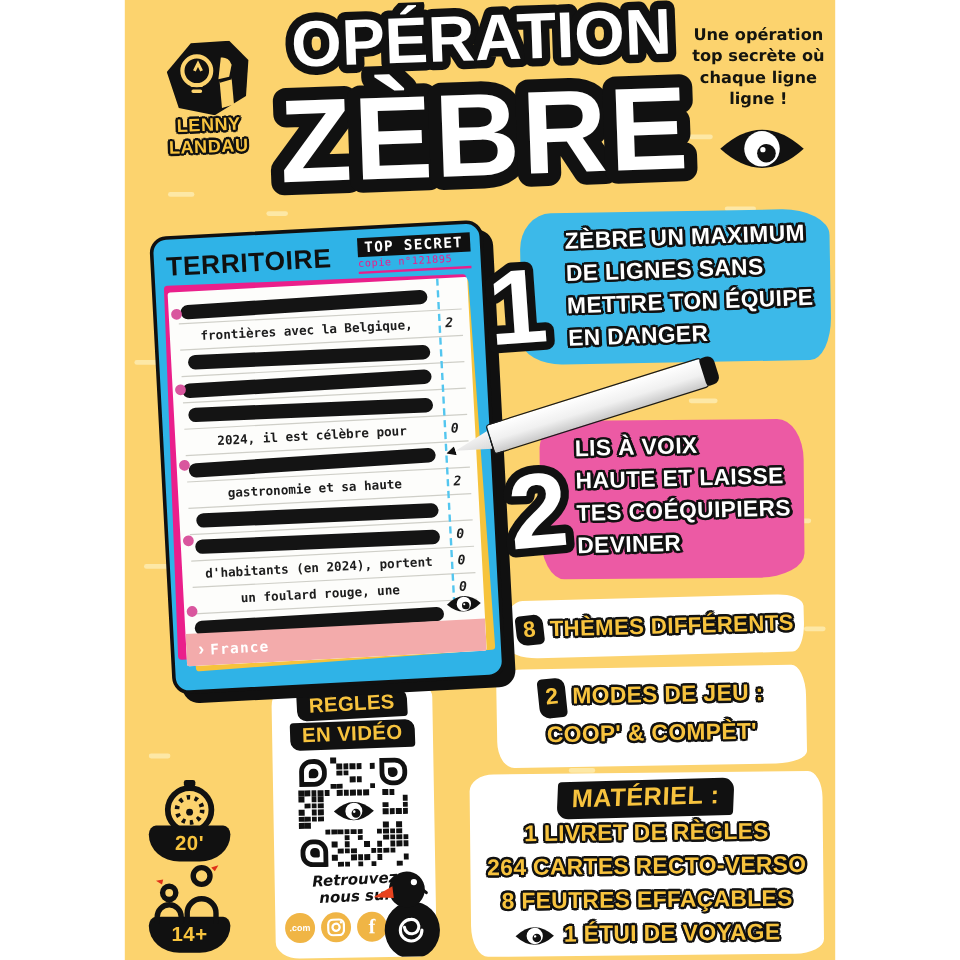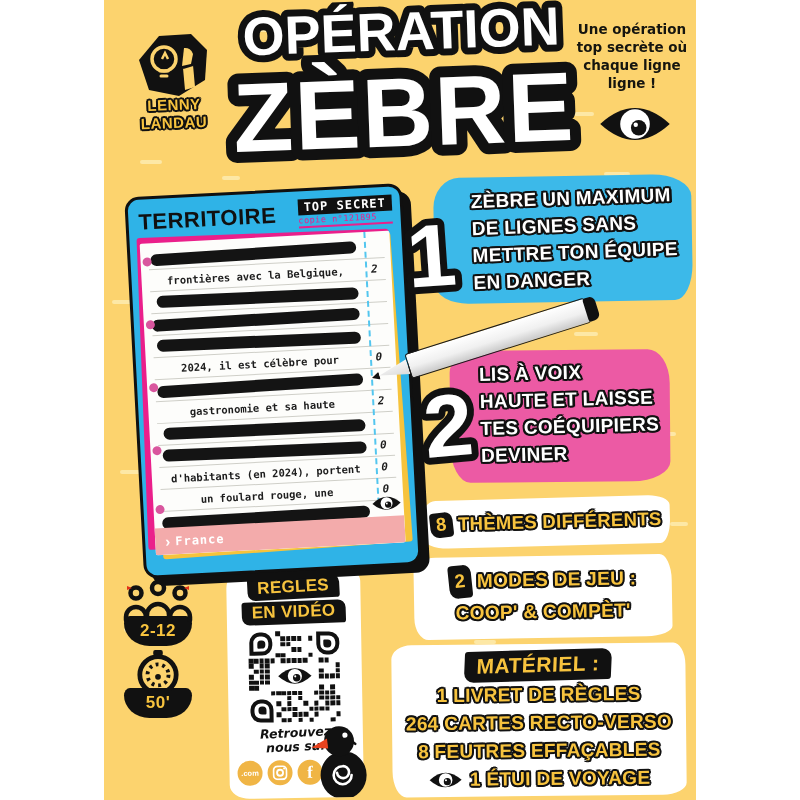--- a/index.html
+++ b/index.html
@@ -314,43 +314,41 @@
       <div class="ytext mat-line">264 CARTES RECTO-VERSO</div>
       <div class="ytext mat-line">8 FEUTRES EFFAÇABLES</div>
       <div class="mat-line mat-last">
         <svg class="mat-eye" viewBox="0 0 100 62">
             <use href="#eye-sym"></use>
           </svg>
         <span class="ytext">1 ÉTUI DE VOYAGE</span>
       </div>
     </div>
 
-    <div class="spec spec-players">
-      <svg width="72" height="42" viewBox="0 0 72 42">
-        <g fill="none" stroke="#111" stroke-width="4.5" stroke-linecap="round">
-          <circle cx="14" cy="13" r="5.5"></circle>
-            <path d="M4 40 v-3 a10 10 0 0 1 20 0 v3"></path>
-          <circle cx="36" cy="8" r="6"></circle>
-            <path d="M25 40 v-5 a11 11 0 0 1 22 0 v5"></path>
-          <circle cx="58" cy="13" r="5.5"></circle>
-            <path d="M48 40 v-3 a10 10 0 0 1 20 0 v3"></path>
-        </g>
-        <path d="M5 6 l5 2 l-5 2 z" fill="#e03018"></path>
-          <path d="M67 6 l-5 2 l5 2 z" fill="#e03018"></path>
-      </svg>
-      <div class="bowl">2-12</div>
-    </div>
     <div class="spec spec-timer">
       <svg width="52" height="44" viewBox="0 0 52 46">
         <rect x="21" y="0" width="10" height="6" rx="2" fill="#111"></rect>
         <circle cx="26" cy="26" r="19" fill="none" stroke="#111" stroke-width="5"></circle>
         <circle cx="26" cy="26" r="11" fill="none" stroke="#111" stroke-width="4" stroke-dasharray="3 4"></circle>
         <circle cx="26" cy="28" r="3" fill="#111"></circle>
       </svg>
-      <div class="bowl">50'</div>
+      <div class="bowl">20'</div>
+    </div>
+    <div class="spec spec-age">
+      <svg width="64" height="50" viewBox="0 0 64 50">
+        <g fill="none" stroke="#111" stroke-width="4.5" stroke-linecap="round">
+          <circle cx="42" cy="10" r="7"></circle>
+            <path d="M30 48 v-7 a12 12 0 0 1 24 0 v7"></path>
+          <circle cx="15" cy="24" r="5.5"></circle>
+            <path d="M5 48 v-4 a10 10 0 0 1 20 0 v4"></path>
+        </g>
+        <path d="M9 17 l-5 -3 l6 -1 z" fill="#e03018"></path>
+          <path d="M50 3 l6 -2 l-3 5 z" fill="#e03018"></path>
+      </svg>
+      <div class="bowl">14+</div>
     </div>
 
     <div class="rules-box">
       <div><span class="rv-banner rv-b1">RÈGLES</span></div>
       <div><span class="rv-banner rv-b2">EN VIDÉO</span></div>
       <div class="qr">
         <div class="finder f-tl">
             <span class="dot"></span>
           </div>
         <div class="finder f-tr">

